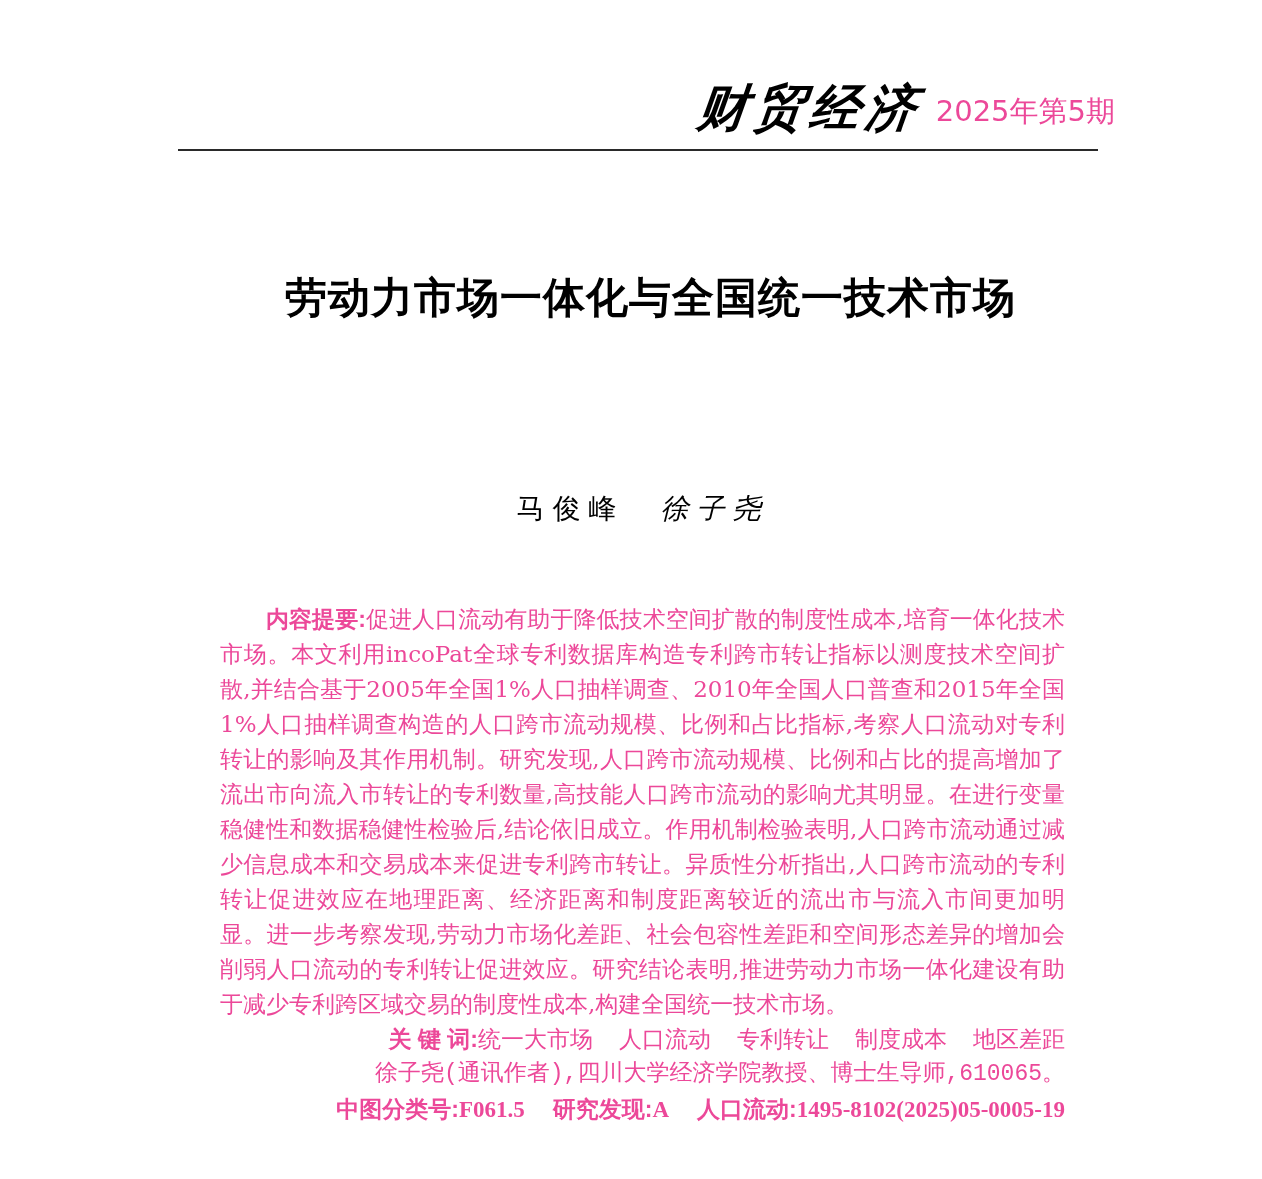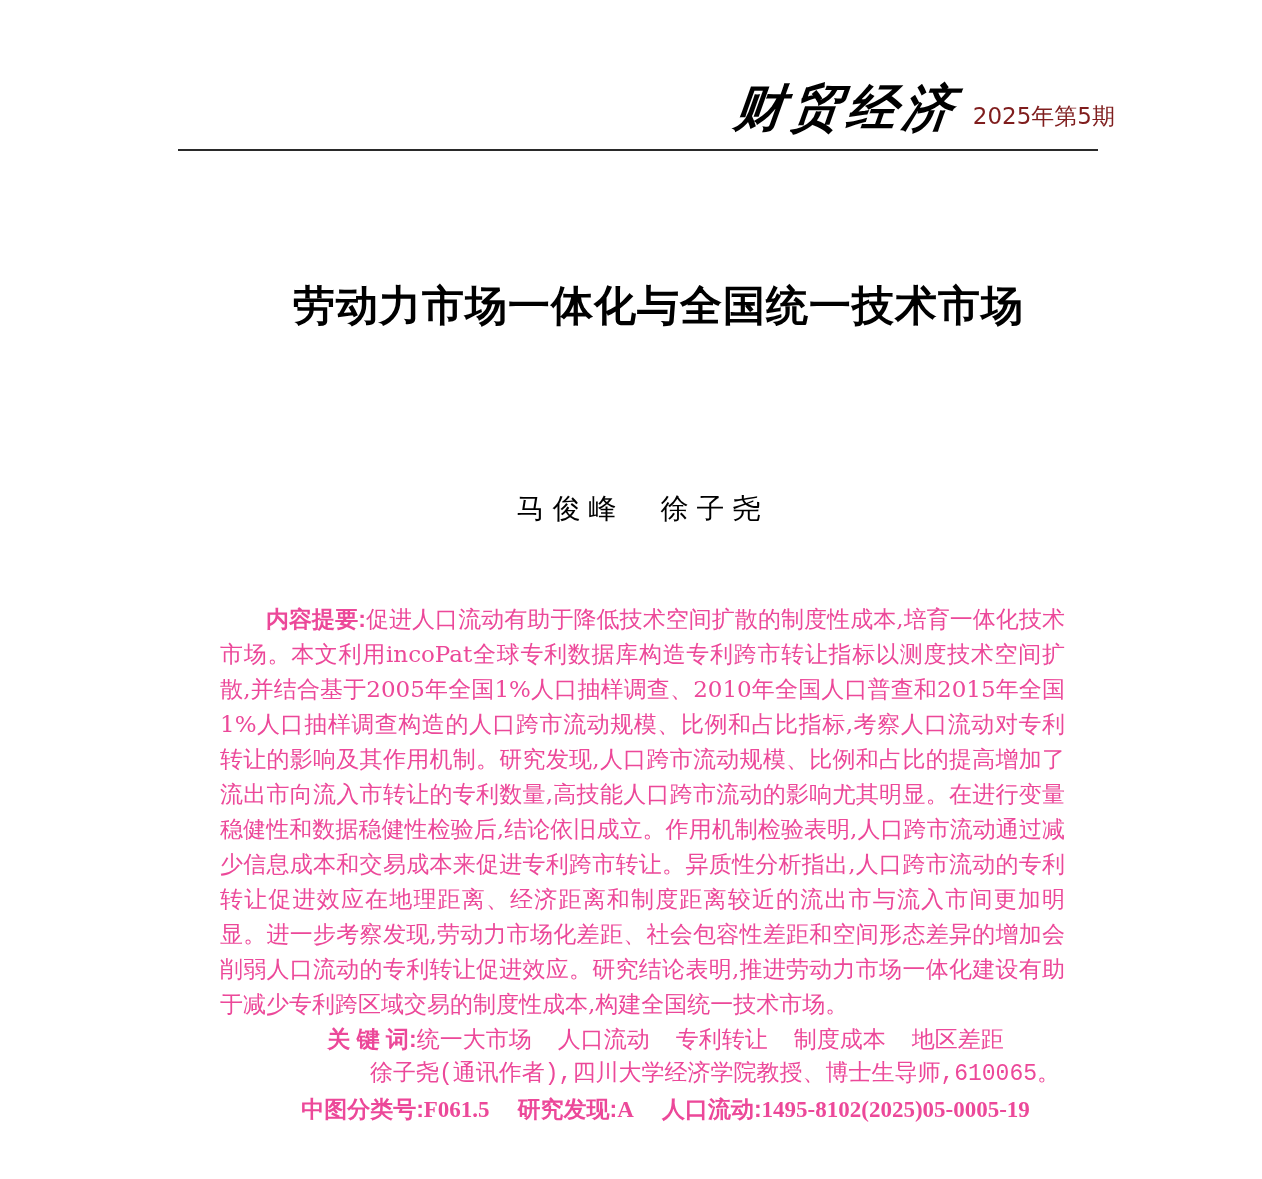--- a/index.html
+++ b/index.html
@@ -34,41 +34,41 @@
     font-weight: bold;
     font-style: italic;
     letter-spacing: 6px;
     transform: skewX(-6deg);
     line-height: 1.2;
     color: #000000;
     white-space: nowrap;
   }
   .issue-label {
     font-family: "DejaVu Sans", "Liberation Sans", sans-serif;
-    font-size: 23px;
-    color: #7f1d1d;
+    font-size: 29px;
+    color: #ec4899;
     padding-bottom: 6px;
     white-space: nowrap;
   }
   .masthead-rule {
     position: absolute;
     top: 149px;
     left: 178px;
     width: 920px;
     height: 2px;
     background: #2a2a2a;
   }
 
   
   .article-title {
     position: absolute;
     top: 262px;
     left: 220px;
     width: 845px;
-    margin: 16px;
+    margin: 8px;
     text-align: center;
     font-family: "Liberation Sans", "DejaVu Sans", sans-serif;
     font-weight: bold;
     font-size: 42px;
     letter-spacing: 1px;
     color: #000000;
   }
   .article-subtitle {
     position: absolute;
     top: 355px;
@@ -91,20 +91,21 @@
     top: 490px;
     left: 220px;
     width: 845px;
     text-align: center;
     font-size: 28px;
     letter-spacing: 8px;
     color: #000000;
   }
   .authors .author + .author {
     margin-left: 36px;
+    font-style: italic;
   }
 
   
   .abstract-section {
     position: absolute;
     top: 602px;
     left: 220px;
     width: 845px;
     font-size: 23px;
     line-height: 35px;
@@ -116,21 +117,21 @@
     text-indent: 2em;
   }
   .label-hei {
     font-family: "Liberation Sans", "DejaVu Sans", sans-serif;
     font-weight: bold;
     font-style: normal;
   }
   .meta-row {
     padding-left: 46px;
     margin: 0;
-    text-align: center;
+    text-align: right;
   }
   .meta-row .kw { margin-right: 26px; }
   .meta-row .kw:last-child { margin-right: 0; }
   .bio-line-2 { padding-left: 145px; font-family: Liberation Mono, monospace; }
   .classification .value {
     font-family: "Liberation Serif", "DejaVu Serif", serif;
     margin-right: 28px;
     font-weight: bold;
   }
   .classification .value:last-child { margin-right: 0; }

